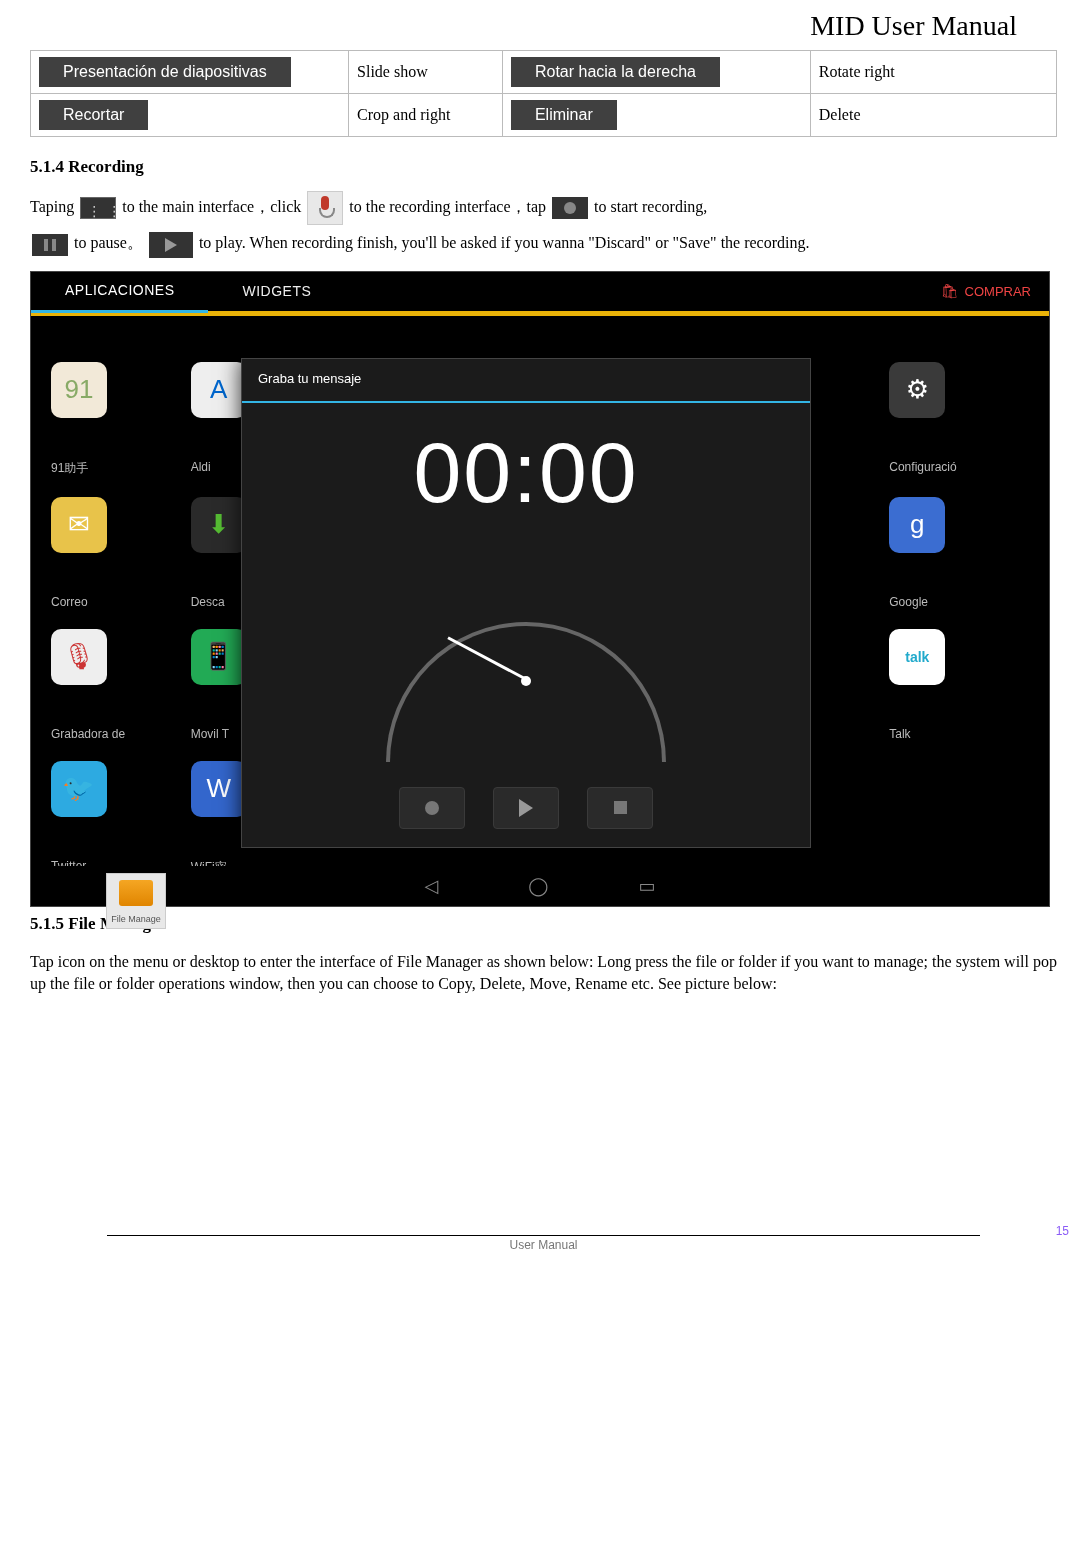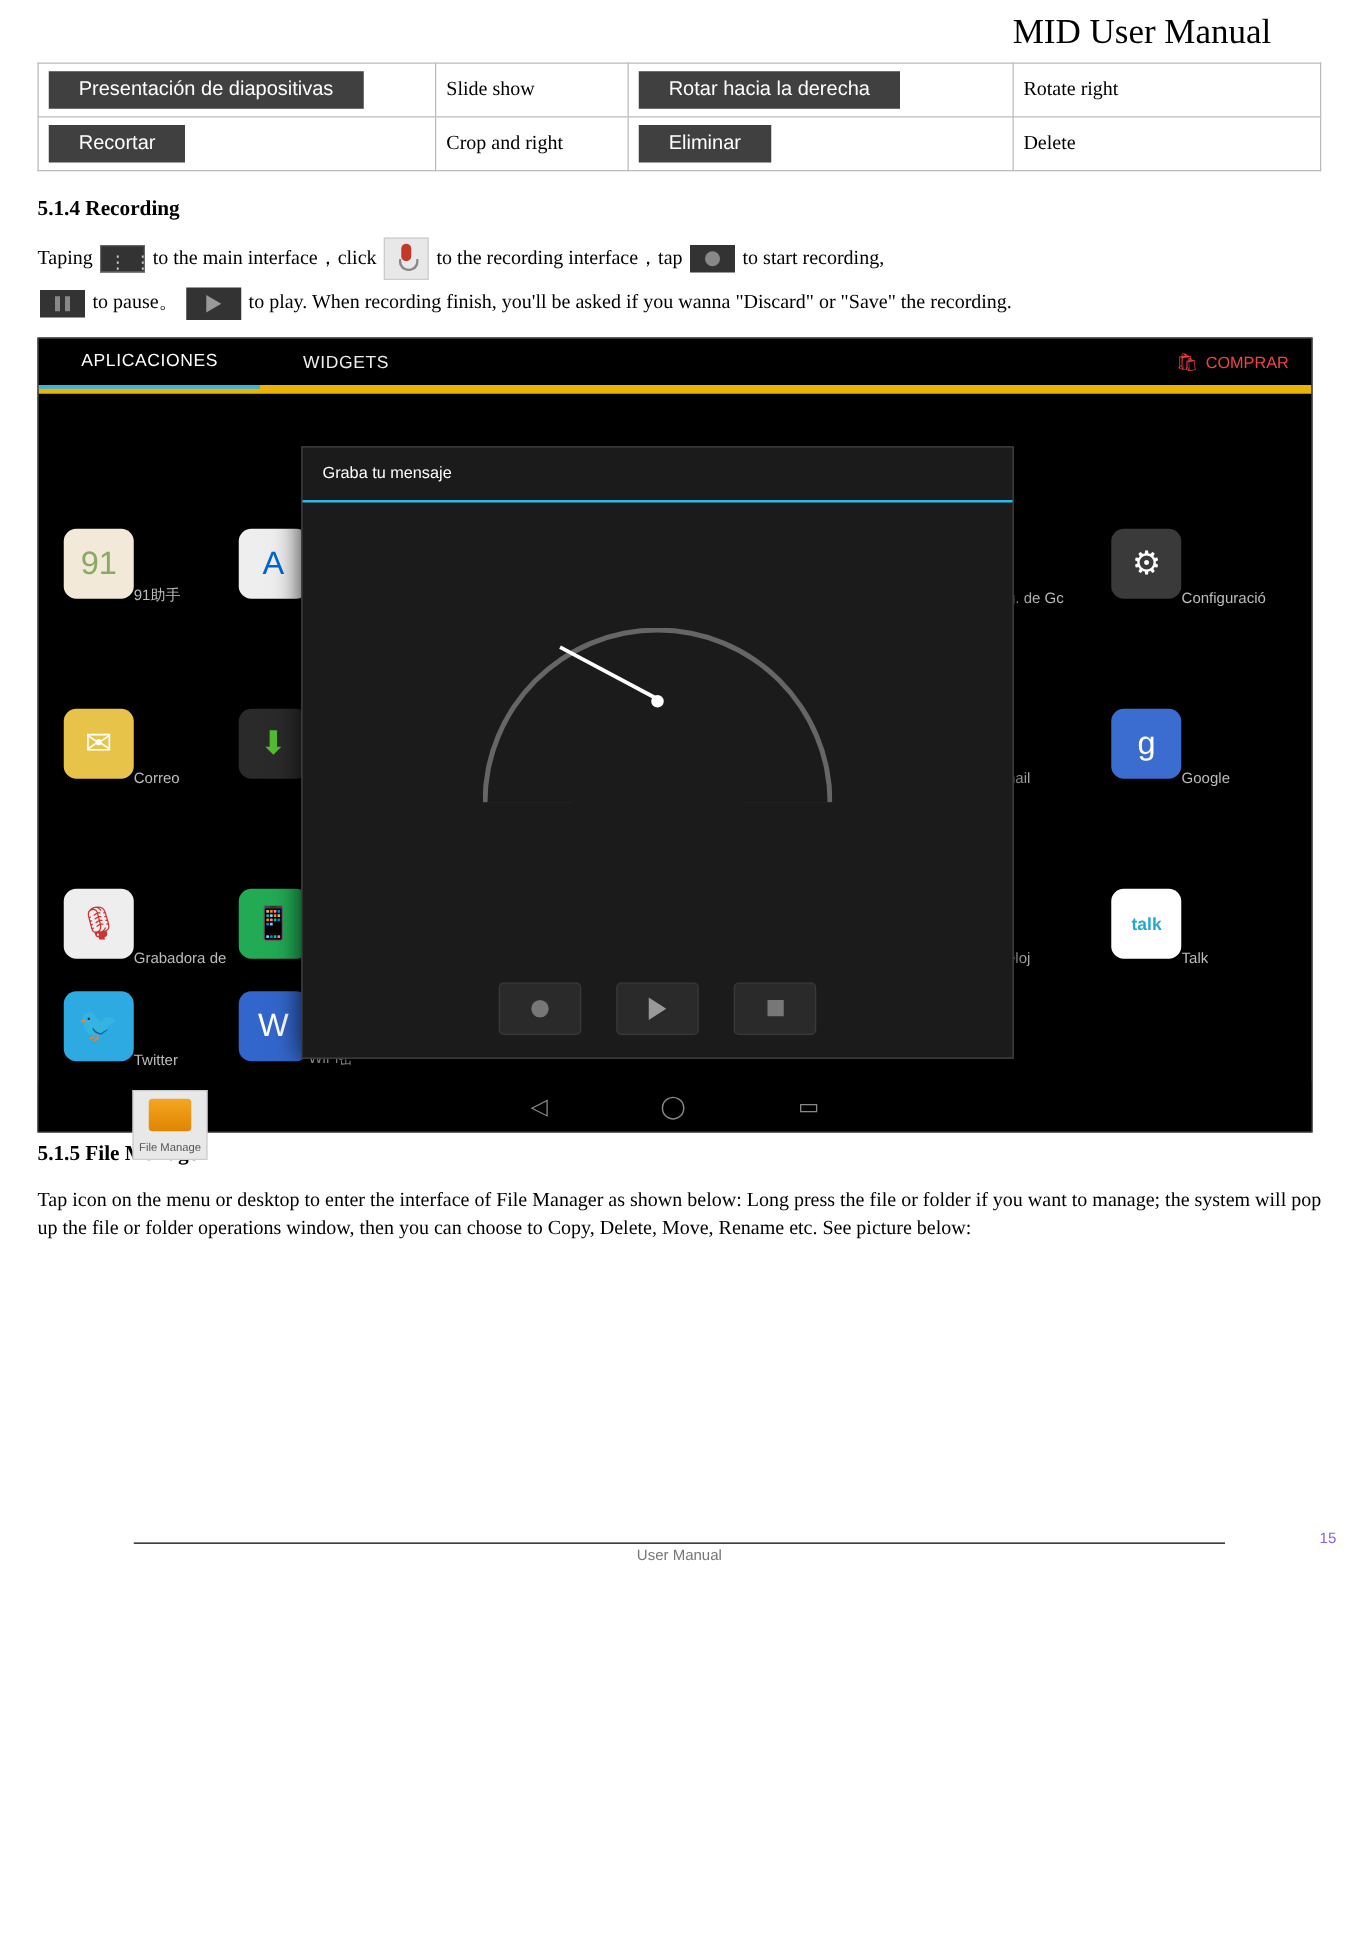--- a/index.html
+++ b/index.html
@@ -172,21 +172,21 @@
       font-size: 12px;
       text-align: right;
       padding: 3px 8px;
     }
     .tabs-row {
       height: 44px;
       display: flex;
       align-items: center;
       color: #eee;
       font-size: 14px;
-      border-bottom: 7px solid #eab308;
+      border-bottom: 5px solid #eab308;
     }
     .tabs-row .tab {
       padding: 12px 34px;
       letter-spacing: 0.5px;
     }
     .tabs-row .tab.active {
       border-bottom: 3px solid #33b5e5;
       color: #fff;
     }
     .tabs-row .spacer { flex: 1; }
@@ -207,22 +207,24 @@
       display: grid;
       grid-template-columns: repeat(7, 1fr);
       grid-template-rows: repeat(3, 1fr);
       gap: 20px 0;
       padding: 10px 20px;
       color: #bbb;
       font-size: 12px;
     }
     .app-cell {
       display: flex;
-      align-items: flex-end;
+      flex-direction: column;
+      align-items: flex-start;
       justify-content: flex-start;
+      gap: 36px;
     }
     .app-icon-box {
       width: 56px; height: 56px;
       background: #444;
       border-radius: 10px;
       margin-bottom: 6px;
       display: flex;
       align-items: center;
       justify-content: center;
       font-size: 26px;
@@ -480,20 +482,21 @@
         <span>Twitter</span>
       </div>
     <div class="app-cell">
         <div class="app-icon-box" style="background:#36c">W</div>
         <span>WiFi密</span>
       </div>
   </div>
 
   <div class="dialog">
     <div class="dialog-title">Graba tu mensaje</div>
+    <div class="dialog-timer">00:00</div>
     <div class="vu-meter">
       <div class="vu-arc"></div>
       <div class="vu-needle"></div>
       <div class="vu-dot"></div>
     </div>
     <div class="dialog-controls">
       <div class="ctrl-btn ctrl-record"></div>
       <div class="ctrl-btn ctrl-play"></div>
       <div class="ctrl-btn ctrl-stop"></div>
     </div>

